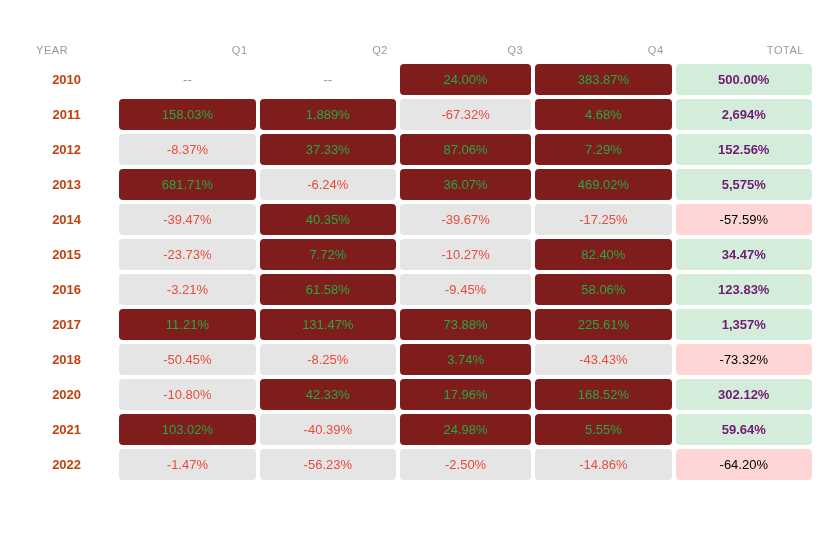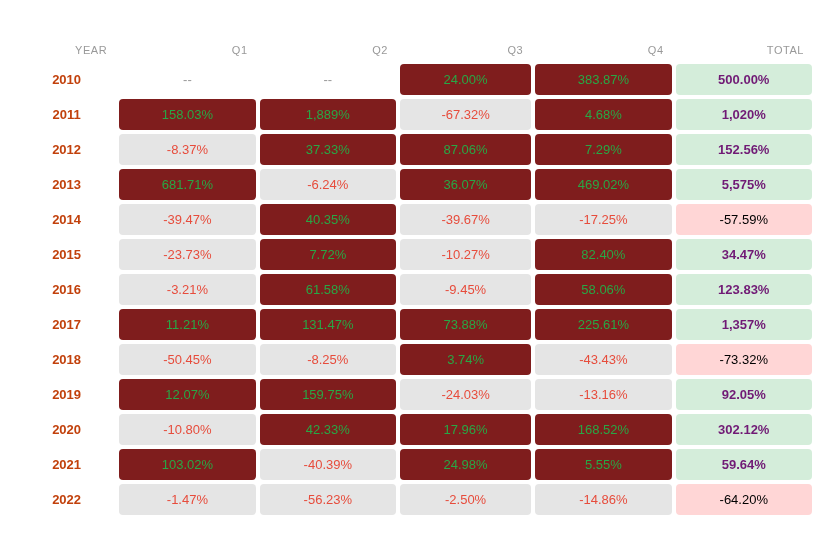--- a/index.html
+++ b/index.html
@@ -22,21 +22,21 @@
     }
     thead tr th {
       font-size: 11px;
       font-weight: 500;
       color: #999;
       text-align: right;
       padding: 4px 8px;
       letter-spacing: 0.05em;
     }
     thead tr th:first-child {
-      text-align: right;
+      text-align: left;
     }
     tbody tr td {
       font-size: 13px;
       text-align: center;
       padding: 8px 12px;
       border-radius: 4px;
       font-weight: 500;
     }
     tbody tr td:first-child {
       text-align: center;
@@ -75,21 +75,21 @@
         <td class="pos">24.00%</td>
         <td class="pos">383.87%</td>
         <td class="pos-total">500.00%</td>
       </tr>
       <tr>
         <td>2011</td>
         <td class="pos">158.03%</td>
         <td class="pos">1,889%</td>
         <td class="neg">-67.32%</td>
         <td class="pos">4.68%</td>
-        <td class="pos-total">1,020%</td>
+        <td class="pos-total">2,694%</td>
       </tr>
       <tr>
         <td>2012</td>
         <td class="neg">-8.37%</td>
         <td class="pos">37.33%</td>
         <td class="pos">87.06%</td>
         <td class="pos">7.29%</td>
         <td class="pos-total">152.56%</td>
       </tr>
       <tr>
@@ -134,28 +134,20 @@
       </tr>
       <tr>
         <td>2018</td>
         <td class="neg">-50.45%</td>
         <td class="neg">-8.25%</td>
         <td class="pos">3.74%</td>
         <td class="neg">-43.43%</td>
         <td class="neg-total">-73.32%</td>
       </tr>
       <tr>
-        <td>2019</td>
-        <td class="pos">12.07%</td>
-        <td class="pos">159.75%</td>
-        <td class="neg">-24.03%</td>
-        <td class="neg">-13.16%</td>
-        <td class="pos-total">92.05%</td>
-      </tr>
-      <tr>
         <td>2020</td>
         <td class="neg">-10.80%</td>
         <td class="pos">42.33%</td>
         <td class="pos">17.96%</td>
         <td class="pos">168.52%</td>
         <td class="pos-total">302.12%</td>
       </tr>
       <tr>
         <td>2021</td>
         <td class="pos">103.02%</td>

